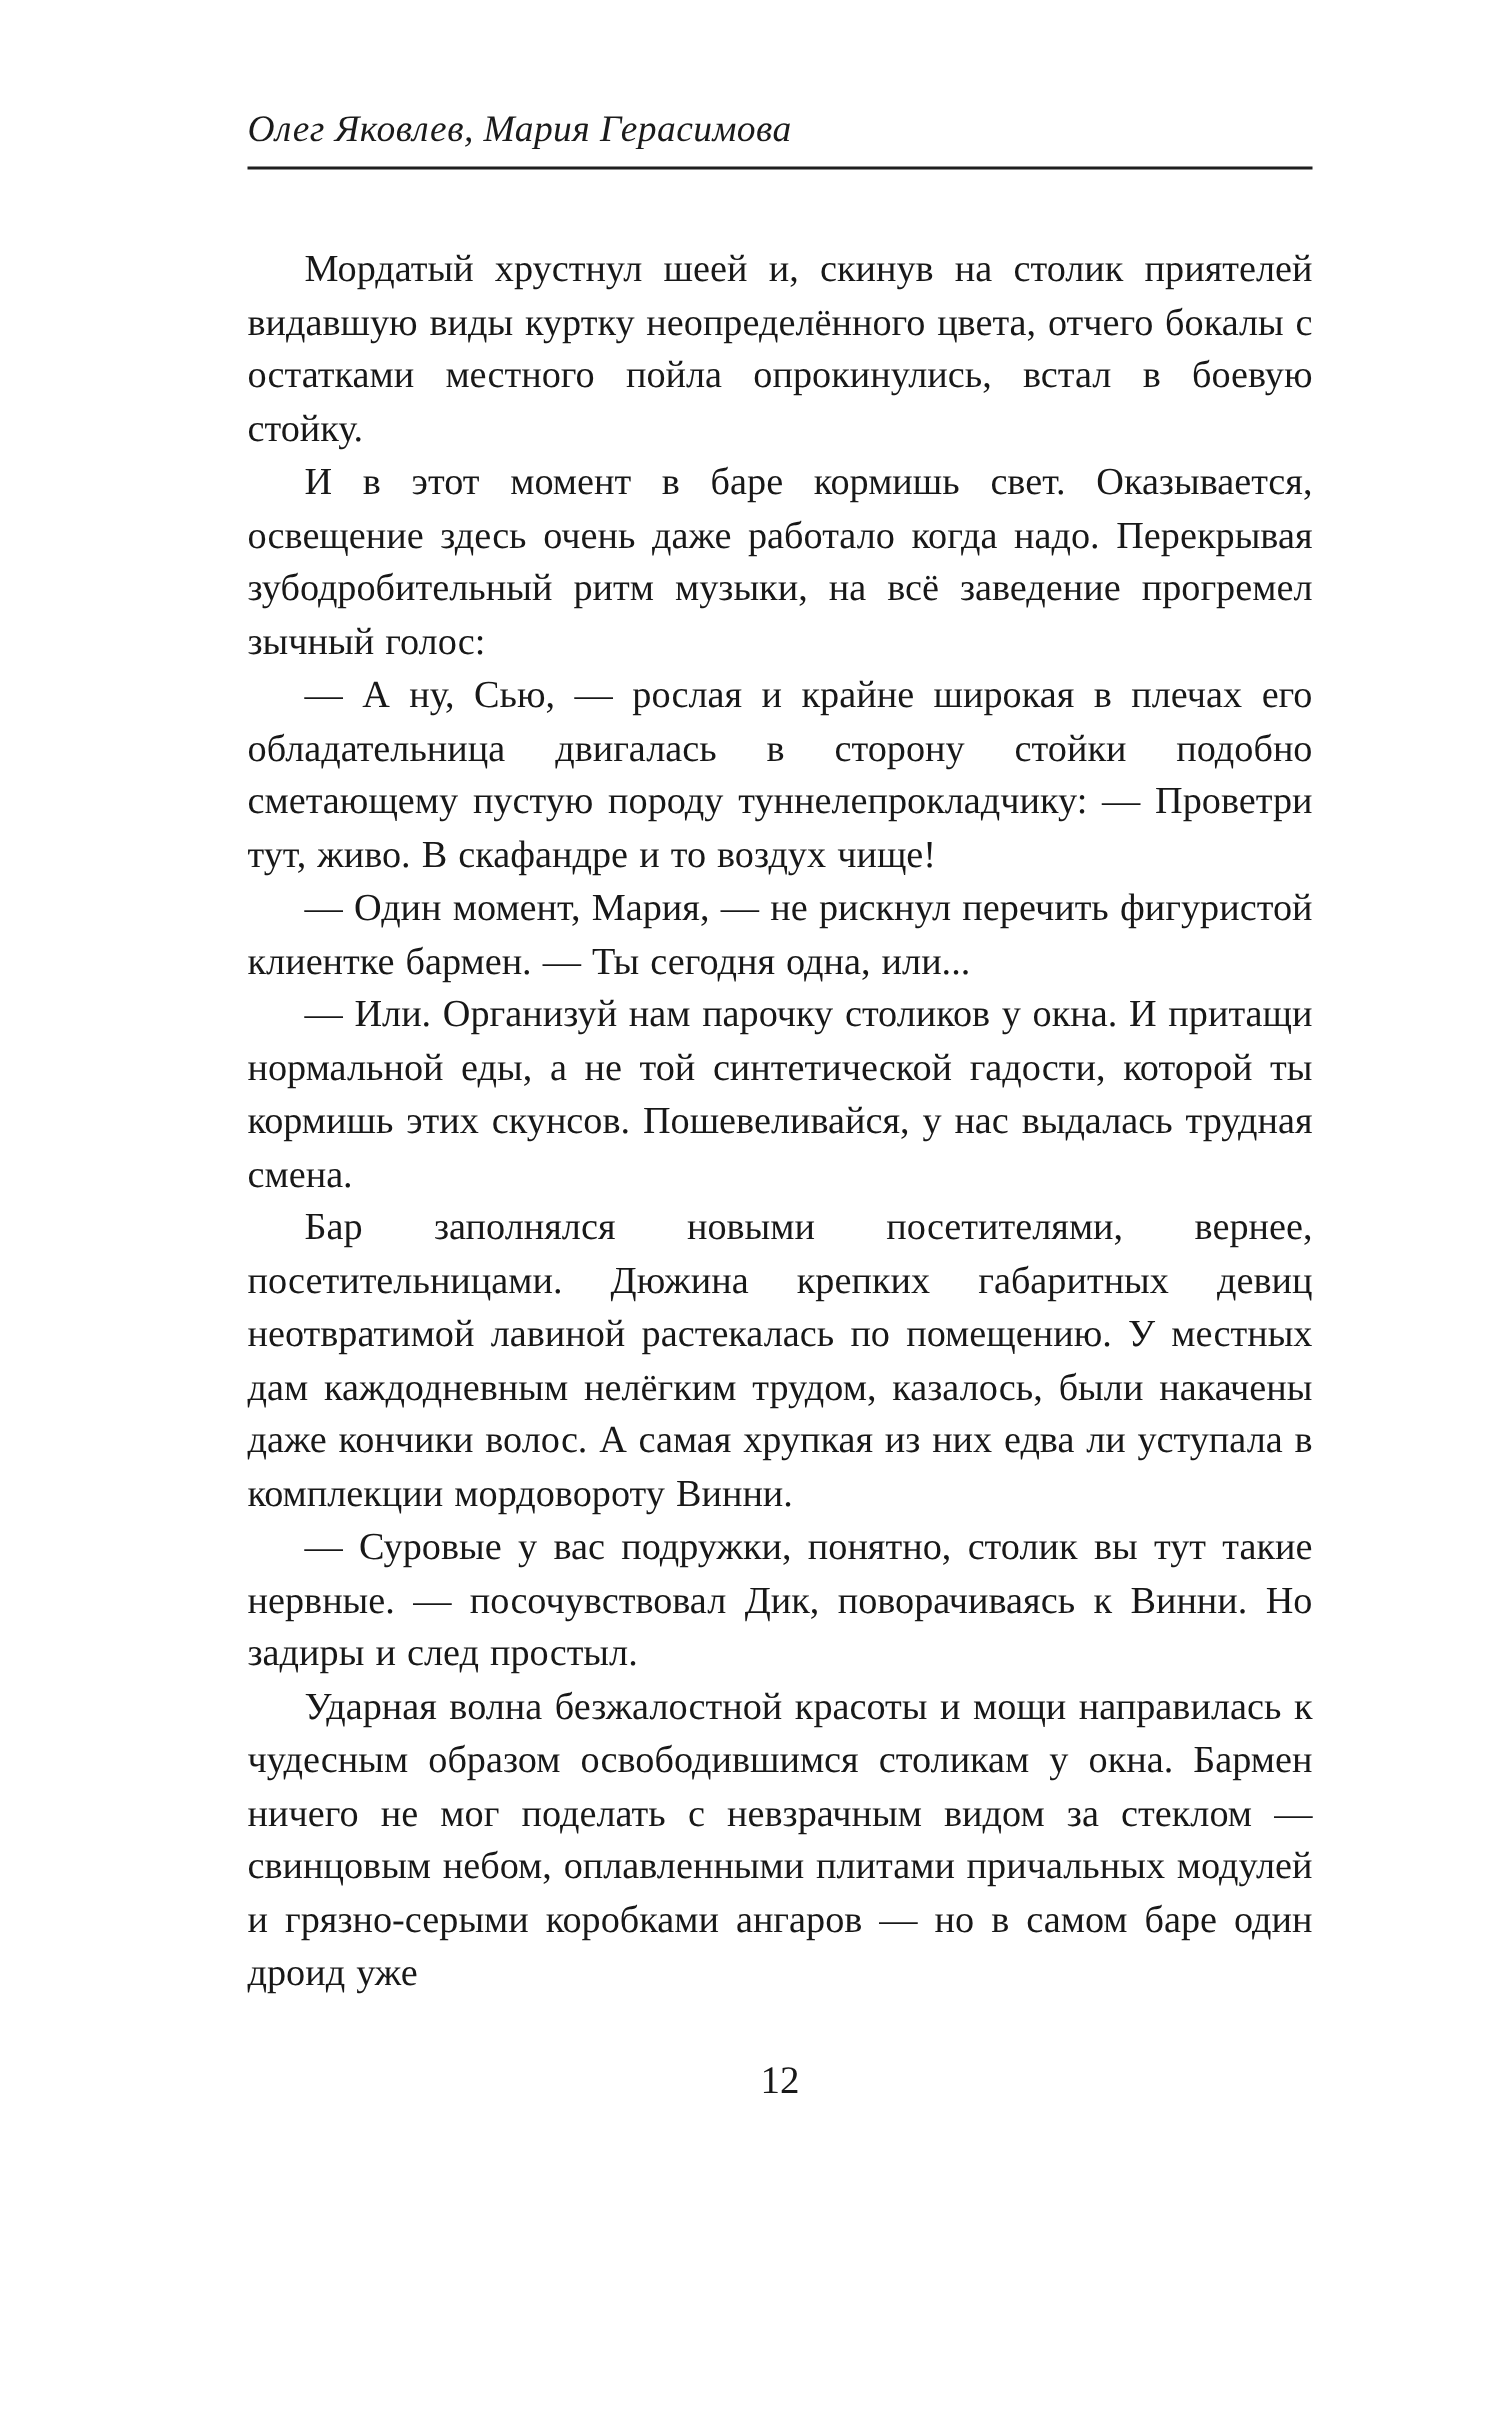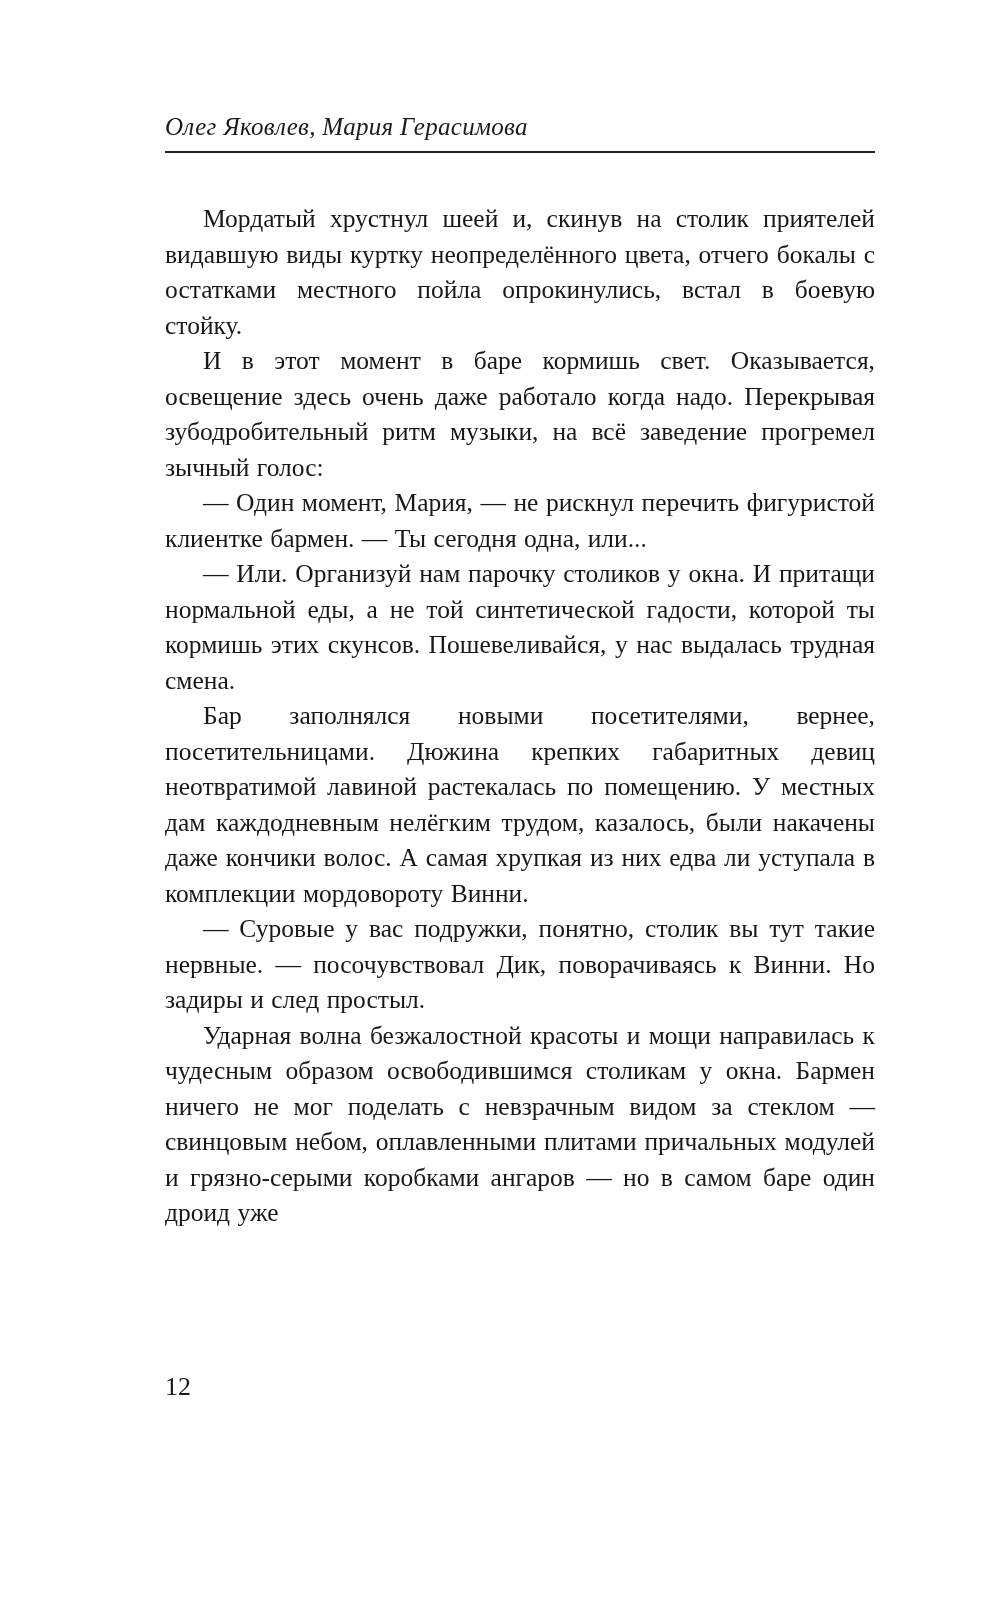--- a/index.html
+++ b/index.html
@@ -6,21 +6,21 @@
     margin: 0;
     padding: 0;
     background: #ffffff;
   }
   .page {
     position: relative;
     width: 1000px;
     height: 1616px;
     background: #ffffff;
     box-sizing: border-box;
-    padding: 112px 125px 0 165px;
+    padding: 72px 125px 0 165px;
     font-family: "Liberation Serif", "DejaVu Serif", serif;
     color: #181818;
     overflow: hidden;
   }
   .running-head {
     font-style: italic;
     font-size: 25px;
     line-height: 30px;
     letter-spacing: 0.3px;
     color: #1b1b1b;
@@ -41,33 +41,35 @@
   }
   .para {
     margin: 0;
     text-indent: 38px;
   }
   .page-number {
     position: absolute;
     left: 165px;
     width: 710px;
     top: 1372px;
+    text-align: center;
     font-size: 26px;
     color: #181818;
   }
 </style>
 </head>
 <body>
 
 <div class="page">
   <div class="running-head">Олег Яковлев, Мария Герасимова</div>
   <hr class="header-rule">
   <div class="body-text">
     <p class="para">Мордатый хрустнул шеей и, скинув на столик приятелей видавшую виды куртку неопределённого цвета, отчего бокалы с остатками местного пойла опрокинулись, встал в боевую стойку.</p>
     <p class="para">И в этот момент в баре кормишь свет. Оказывается, освещение здесь очень даже работало  когда надо. Перекрывая зубодробительный ритм музыки, на всё заведение прогремел зычный голос:</p>
+    <p class="para">— А ну, Сью, — рослая и крайне широкая в плечах его обладательница двигалась в сторону стойки подобно сметающему пустую породу туннелепрокладчику: — Проветри тут, живо. В скафандре и то воздух чище!</p>
     <p class="para">— Один момент, Мария, — не рискнул перечить фигуристой клиентке бармен. — Ты сегодня одна, или...</p>
     <p class="para">— Или. Организуй нам парочку столиков у окна. И притащи нормальной еды, а не той синтетической гадости, которой ты кормишь этих скунсов. Пошевеливайся, у нас выдалась трудная смена.</p>
     <p class="para">Бар заполнялся новыми посетителями, вернее, посетительницами. Дюжина крепких габаритных девиц неотвратимой лавиной растекалась по помещению. У местных дам каждодневным нелёгким трудом, казалось, были накачены даже кончики волос. А самая хрупкая из них едва ли уступала в комплекции мордовороту Винни.</p>
     <p class="para">— Суровые у вас подружки, понятно, столик вы тут такие нервные. — посочувствовал Дик, поворачиваясь к Винни. Но задиры и след простыл.</p>
     <p class="para">Ударная волна безжалостной красоты и мощи направилась к чудесным образом освободившимся столикам у окна. Бармен ничего не мог поделать с невзрачным видом за стеклом — свинцовым небом, оплавленными плитами причальных модулей и грязно-серыми коробками ангаров — но в самом баре один дроид уже</p>
   </div>
   <div class="page-number">12</div>
 </div>
 
 </body></html>

